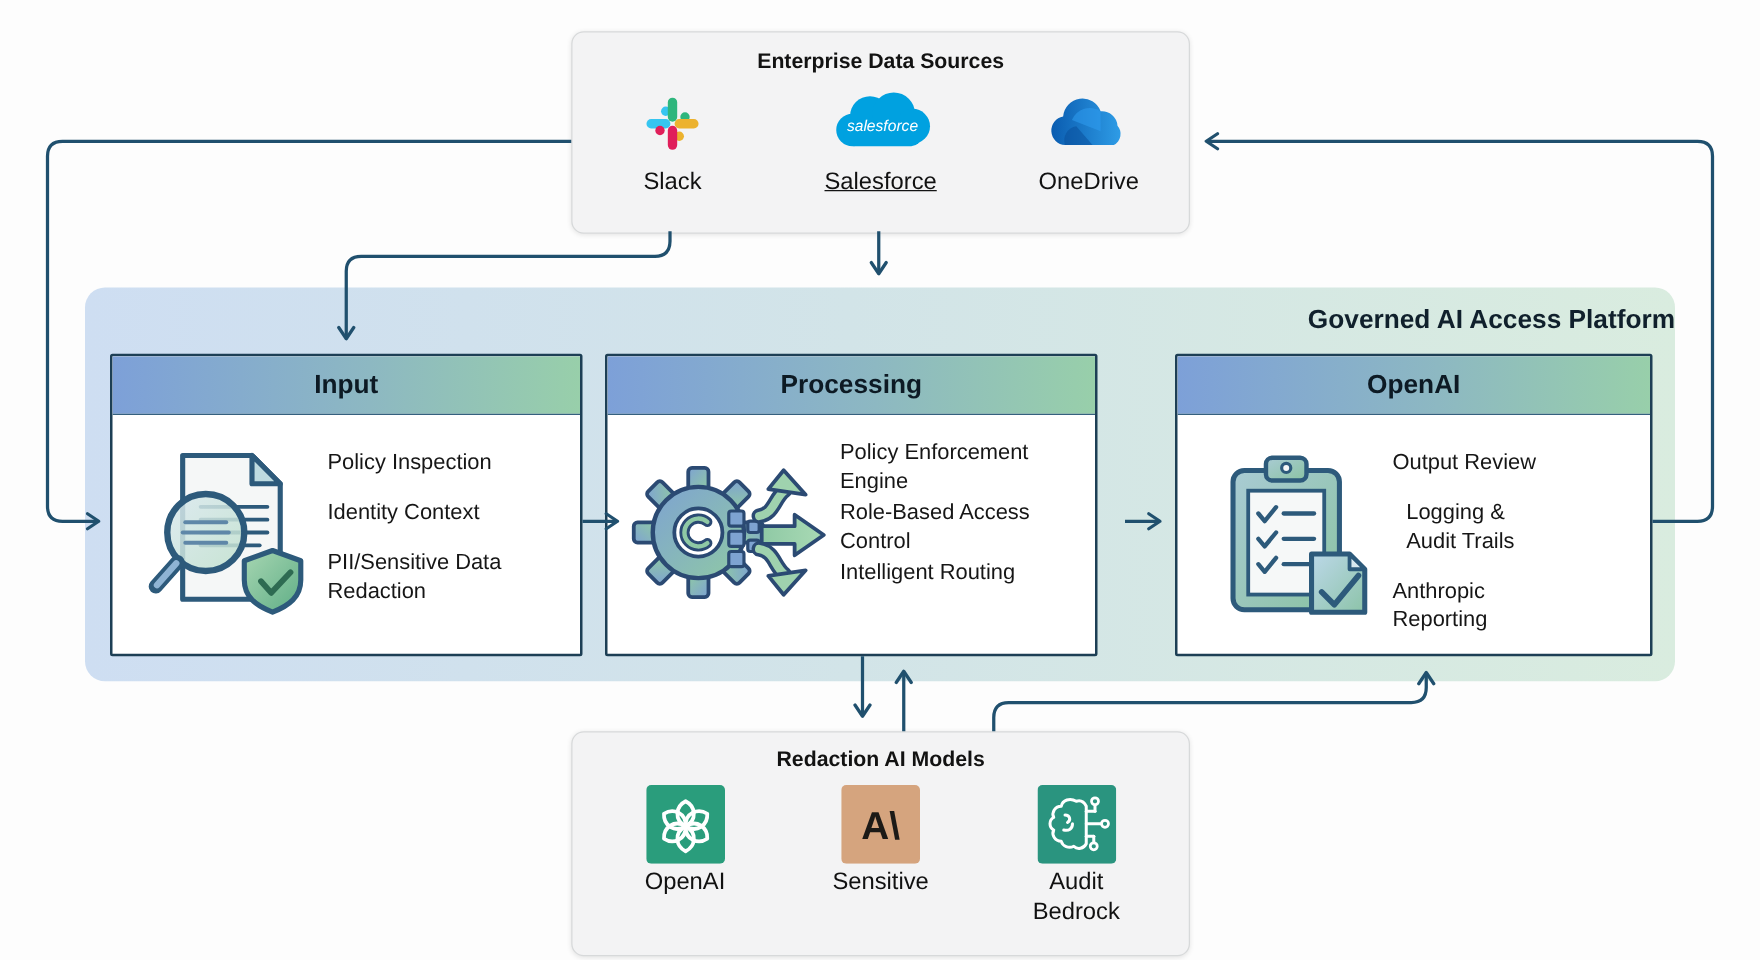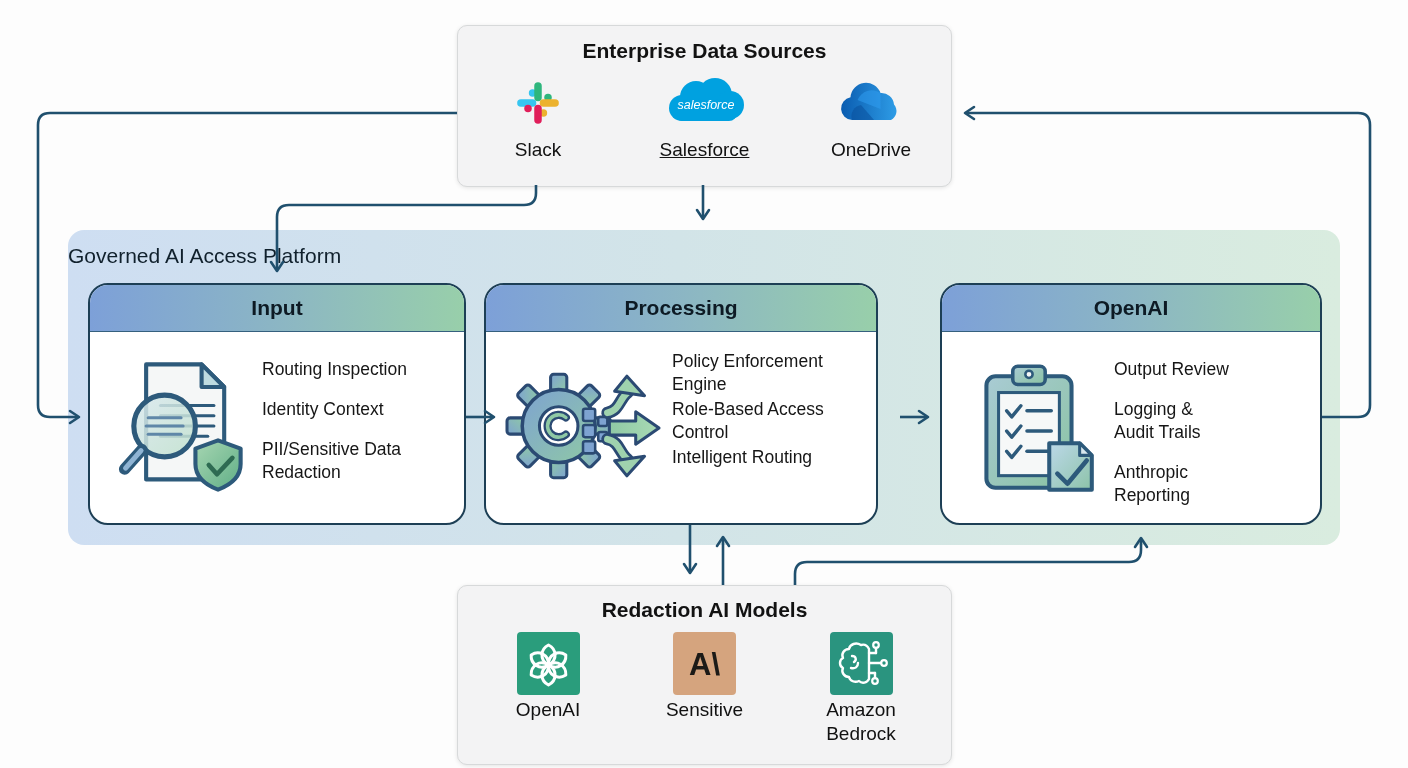--- a/index.html
+++ b/index.html
@@ -1,33 +1,33 @@
 <!DOCTYPE html>
 <html><head>
 <meta charset="utf-8">
 <style>
   html,body{margin:0;padding:0;background:#fdfdfd;}
   #canvas{position:relative;width:1408px;height:768px;background:#fdfdfd;overflow:hidden;
           font-family:"Liberation Sans",sans-serif;color:#141414;}
   
   .gray-box{position:absolute;background:#f3f3f4;border:1px solid #d7d9da;border-radius:10px;
             box-shadow:0 1px 4px rgba(0,0,0,.10);}
-  .box-title{text-align:center;font-size:21px;font-weight:bold;color:#121212;}
+  .box-title{text-align:center;font-size:17px;font-weight:bold;color:#121212;}
   .logo-row{display:flex;justify-content:space-between;align-items:flex-start;}
   .logo-col{display:flex;flex-direction:column;align-items:center;}
   .logo-slot{height:64px;display:flex;align-items:center;justify-content:center;}
   .logo-label{font-size:19px;color:#111;margin-top:3px;text-align:center;line-height:1.25;}
   
   #platform-bg{position:absolute;left:68px;top:230px;width:1272px;height:315px;border-radius:16px;
                background:linear-gradient(90deg,#cedef2 0%,#d2e4e8 48%,#d9ecdf 100%);}
-  #platform-title{position:absolute;left:68px;width:1272px;top:244px;text-align:left;
-                  font-size:21px;font-weight:normal;color:#10202c;}
+  #platform-title{position:absolute;left:68px;width:1272px;top:244px;text-align:right;
+                  font-size:21px;font-weight:bold;color:#10202c;}
   
   .card{position:absolute;top:283px;height:242px;background:#ffffff;border:2px solid #1d3f55;
-        border-radius:20px;box-sizing:border-box;overflow:hidden;}
+        border-radius:2px;box-sizing:border-box;overflow:hidden;}
   .card-header{height:46px;display:flex;align-items:center;justify-content:center;
                font-size:21px;font-weight:bold;color:#0d1a24;
                background:linear-gradient(90deg,#7da0d8 0%,#8db8c2 55%,#98cfaa 100%);
                border-bottom:1px solid #35607e;}
   .card-body{display:flex;align-items:flex-start;padding:10px 8px 8px 10px;}
   .card-icon{flex:0 0 158px;display:flex;align-items:center;justify-content:center;padding-top:8px;}
   .card-items{flex:1;display:flex;flex-direction:column;gap:17px;padding:16px 4px 0 4px;
               font-size:17.5px;line-height:1.32;color:#161616;}
   
   #arrow-layer{position:absolute;left:0;top:0;pointer-events:none;z-index:6;}
@@ -149,21 +149,21 @@
               <line x1="38" y1="74" x2="74" y2="74"></line>
               <line x1="40" y1="82" x2="72" y2="82"></line>
           </g>
           <line x1="34" y1="97" x2="17" y2="116" stroke="#2d5a7b" stroke-width="11" stroke-linecap="round"></line>
           <line x1="33" y1="98" x2="18" y2="115" stroke="#8fb4d4" stroke-width="5" stroke-linecap="round"></line>
           <path d="M108 88 l22 8 v15 c0 13 -9 20 -22 25 c-13 -5 -22 -12 -22 -25 v-15 z" fill="url(#shieldG)" stroke="#2d5a7b" stroke-width="4" stroke-linejoin="round"></path>
           <path d="M99 112 l8 9 l15 -16" fill="none" stroke="#2e6b52" stroke-width="4.5" stroke-linecap="round" stroke-linejoin="round"></path>
         </svg>
       </div>
       <div class="card-items">
-        <div>Routing Inspection</div>
+        <div>Policy Inspection</div>
         <div>Identity Context</div>
         <div>PII/Sensitive Data Redaction</div>
       </div>
     </div>
   </div>
 
   <div class="card" style="left:484px;width:394px;">
     <div class="card-header">Processing</div>
     <div class="card-body">
       <div class="card-icon" style="flex-basis:172px;">
@@ -243,21 +243,21 @@
             <path d="M46 100 l5 6 l9 -11"></path>
               <line x1="66" y1="100" x2="90" y2="100"></line>
           </g>
           <path d="M88 92 h30 l12 12 v34 h-42 z" fill="url(#docG)" stroke="#2d5a7b" stroke-width="4" stroke-linejoin="round"></path>
           <path d="M118 92 v12 h12 z" fill="#d8e8ee" stroke="#2d5a7b" stroke-width="3" stroke-linejoin="round"></path>
           <path d="M96 122 l10 10 l19 -23" fill="none" stroke="#2d5a7b" stroke-width="4.5" stroke-linecap="round" stroke-linejoin="round"></path>
         </svg>
       </div>
       <div class="card-items">
         <div>Output Review</div>
-        <div style="max-width:120px;">Logging &amp; Audit Trails</div>
+        <div style="max-width:120px;margin-left:11px;">Logging &amp; Audit Trails</div>
         <div style="max-width:130px;">Anthropic Reporting</div>
       </div>
     </div>
   </div>
 
   <div class="gray-box" style="left:457px;top:585px;width:493px;height:178px;">
     <div class="box-title" style="margin-top:12px;">Redaction AI Models</div>
     <div class="logo-row" style="padding:9px 30px 0 30px;">
       <div class="logo-col" style="width:120px;">
         <div class="logo-slot">
@@ -297,18 +297,18 @@
               <line x1="39" y1="41" x2="45" y2="41"></line>
                 <line x1="45" y1="41" x2="45" y2="46"></line>
             </g>
             <g fill="none" stroke="#ffffff" stroke-width="2.2">
               <circle cx="46" cy="13" r="2.8"></circle>
                 <circle cx="54" cy="31" r="2.8"></circle>
                 <circle cx="45" cy="49" r="2.8"></circle>
             </g>
           </svg>
         </div>
-        <div class="logo-label" style="width:90px;">Amazon Bedrock</div>
+        <div class="logo-label" style="width:90px;">Audit Bedrock</div>
       </div>
     </div>
   </div>
 
 </div>
 
 </body></html>

